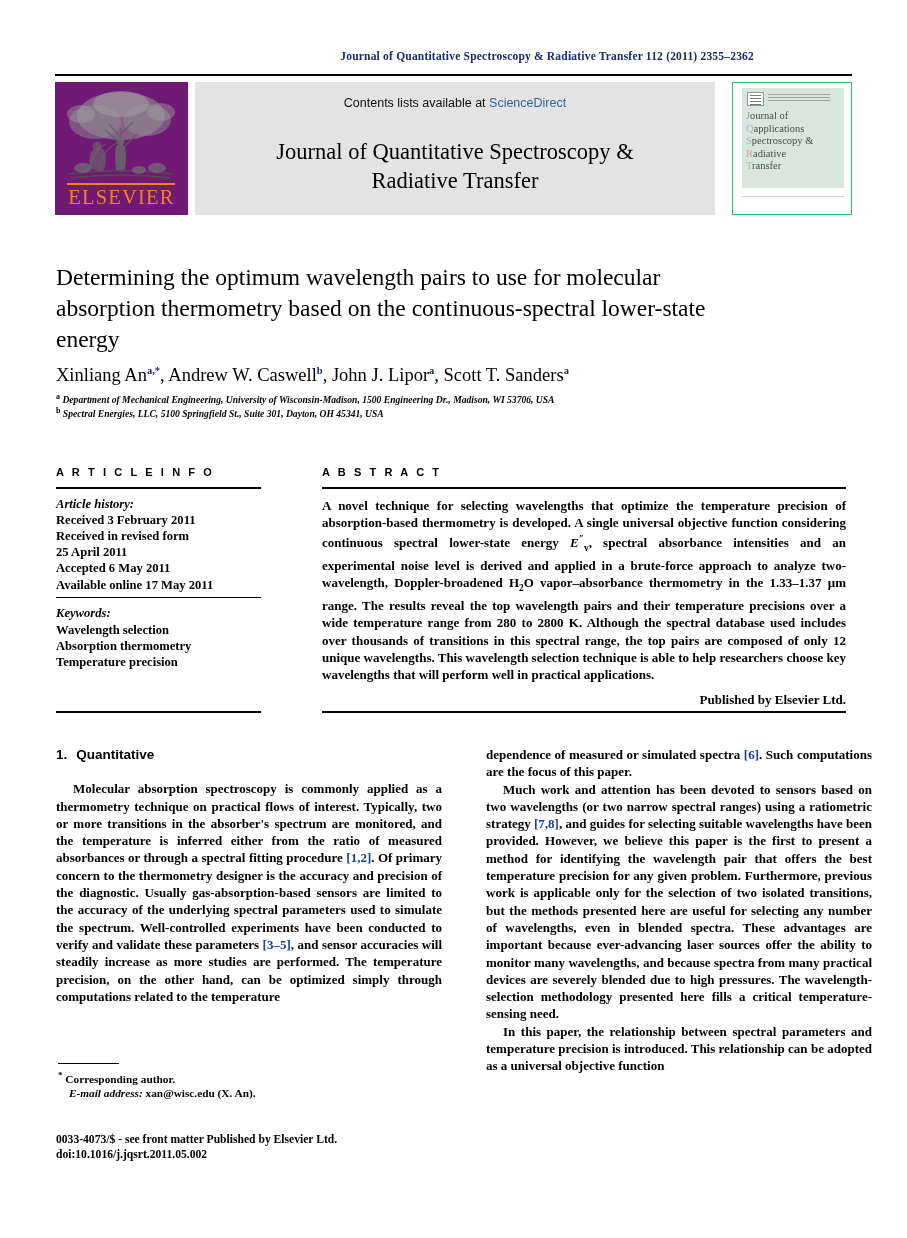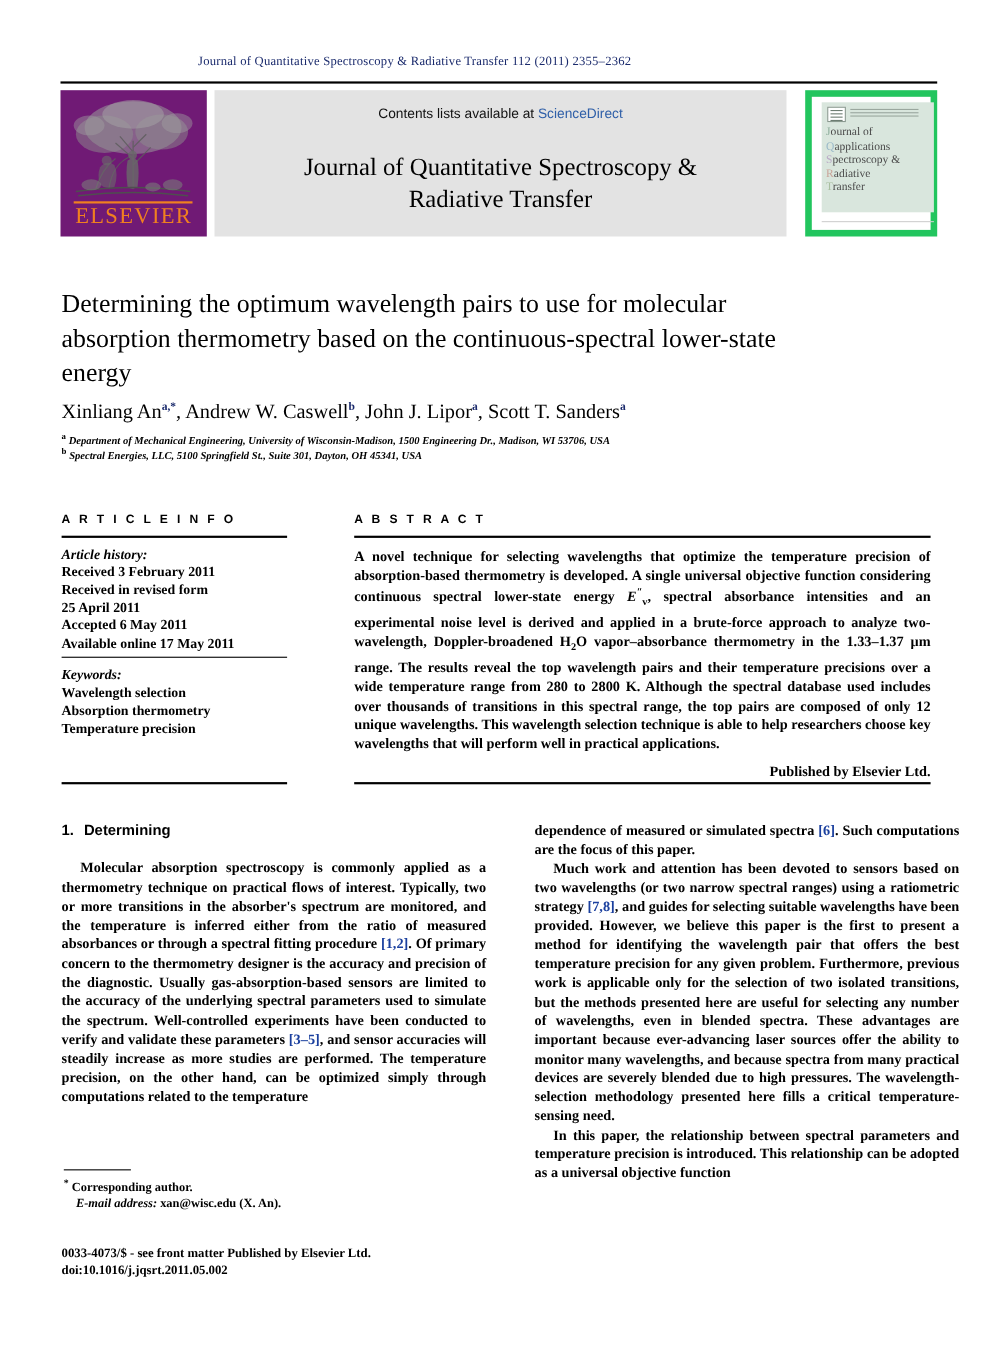--- a/index.html
+++ b/index.html
@@ -19,23 +19,23 @@
     background: #ffffff;
     overflow: hidden;
   }
 
   
   .running-head {
     position: absolute;
     top: 50px;
     left: 0;
     width: 754px;
-    text-align: center;
-    font-family: "Liberation Serif", serif;
-    font-weight: normal;
+    text-align: right;
+    font-family: "Liberation Serif", serif;
+    font-weight: bold;
     font-size: 11.5px;
     color: #1a2a6c;
     letter-spacing: 0.2px;
   }
   .rule-top {
     position: absolute;
     top: 74px;
     left: 55px;
     width: 797px;
     height: 2px;
@@ -134,21 +134,21 @@
   .homepage-line .url {
     color: #2f5fa8;
   }
 
   .cover-box {
     position: absolute;
     left: 677px;
     top: 0;
     width: 120px;
     height: 133px;
-    border: 6px solid #22c55e;
+    border: 1px solid #22c55e;
     box-sizing: border-box;
     background: #fff;
   }
   .cover-inner {
     position: absolute;
     left: 9px;
     top: 5px;
     width: 102px;
     height: 100px;
     background: #d9e6dd;
@@ -521,21 +521,21 @@
       <span>A novel technique for selecting wavelengths that optimize the temperature precision of absorption-based thermometry is developed. A single universal objective function considering continuous spectral lower-state energy </span><span><i>E</i><sup class="ss">″</sup><sub>v</sub></span><span>, spectral absorbance intensities and an experimental noise level is derived and applied in a brute-force approach to analyze two-wavelength, Doppler-broadened H</span><sub>2</sub><span>O vapor–absorbance thermometry in the 1.33–1.37 μm range. The results reveal the top wavelength pairs and their temperature precisions over a wide temperature range from 280 to 2800 K. Although the spectral database used includes over thousands of transitions in this spectral range, the top pairs are composed of only 12 unique wavelengths. This wavelength selection technique is able to help researchers choose key wavelengths that will perform well in practical applications.</span>
     </div>
     <div class="abs-pub">Published by Elsevier Ltd.</div>
   </div>
 
   <div class="rule-info-bottom"></div>
   <div class="rule-abs-bottom"></div>
 
   <div class="col col-left">
     <div class="body-h1">
-      <span class="num">1.</span><span>Determining</span>
+      <span class="num">1.</span><span>Quantitative</span>
     </div>
     <p><span>Molecular absorption spectroscopy is commonly applied as a thermometry technique on practical flows of interest. Typically, two or more transitions in the absorber's spectrum are monitored, and the temperature is inferred either from the ratio of measured absorbances or through a spectral fitting procedure </span><span class="ref">[1,2]</span><span>. Of primary concern to the thermometry designer is the accuracy and precision of the diagnostic. Usually gas-absorption-based sensors are limited to the accuracy of the underlying spectral parameters used to simulate the spectrum. Well-controlled experiments have been conducted to verify and validate these parameters </span><span class="ref">[3–5]</span><span>, and sensor accuracies will steadily increase as more studies are performed. The temperature precision, on the other hand, can be optimized simply through computations related to the temperature</span></p>
   </div>
 
   <div class="col col-right">
     <p class="noindent"><span>dependence of measured or simulated spectra </span><span class="ref">[6]</span><span>. Such computations are the focus of this paper.</span></p>
     <p><span>Much work and attention has been devoted to sensors based on two wavelengths (or two narrow spectral ranges) using a ratiometric strategy </span><span class="ref">[7,8]</span><span>, and guides for selecting suitable wavelengths have been provided. However, we believe this paper is the first to present a method for identifying the wavelength pair that offers the best temperature precision for any given problem. Furthermore, previous work is applicable only for the selection of two isolated transitions, but the methods presented here are useful for selecting any number of wavelengths, even in blended spectra. These advantages are important because ever-advancing laser sources offer the ability to monitor many wavelengths, and because spectra from many practical devices are severely blended due to high pressures. The wavelength-selection methodology presented here fills a critical temperature-sensing need.</span></p>
     <p>In this paper, the relationship between spectral parameters and temperature precision is introduced. This relationship can be adopted as a universal objective function</p>
   </div>
 

